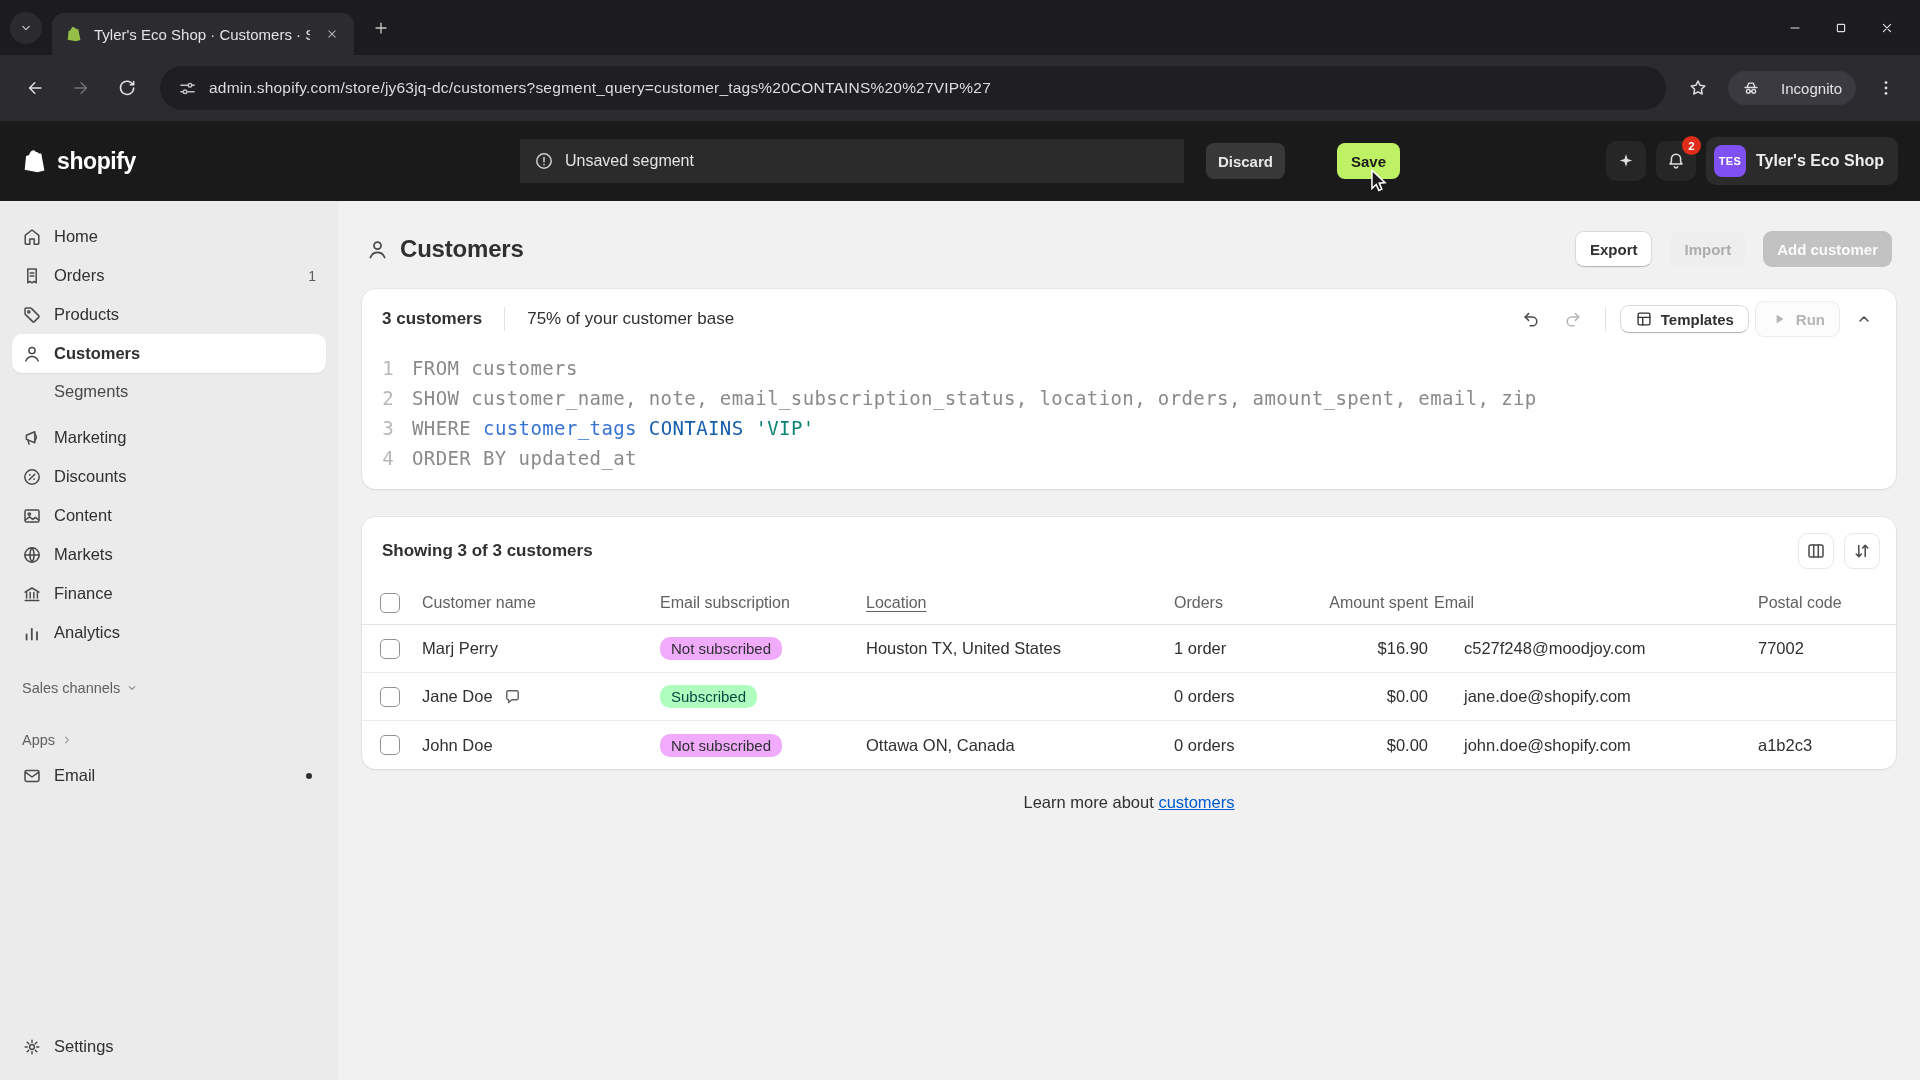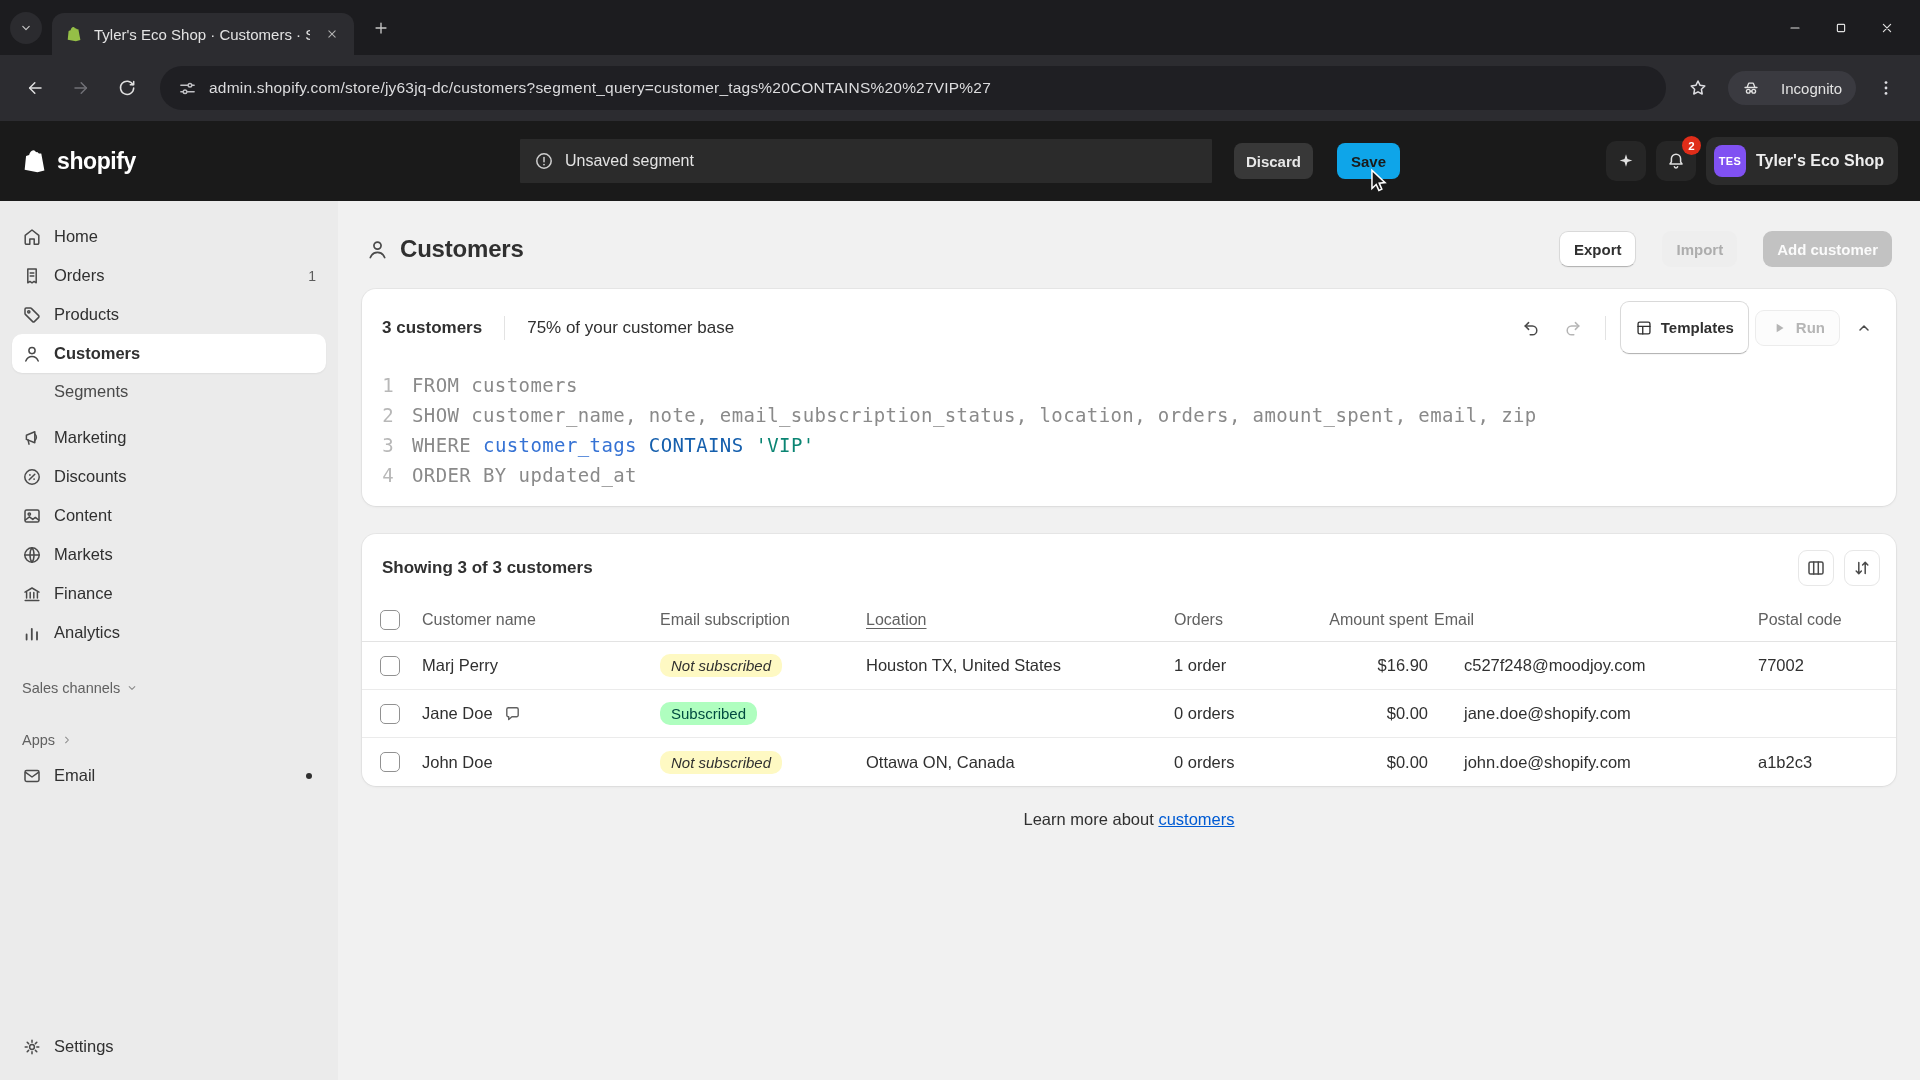--- a/index.html
+++ b/index.html
@@ -40,21 +40,21 @@
   
   .topbar { height:80px; background:#1a1a1a; display:flex; align-items:center; padding:0 22px; position:relative; }
   .logo { display:flex; align-items:center; gap:7px; color:#fff; }
   .logo .icon { width:28px; height:28px; }
   .logo-word { font-size:23px; font-weight:bold; letter-spacing:-.4px; }
   .topbar-center { position:absolute; left:50%; transform:translateX(-50%); width:880px; display:flex; align-items:center; }
   .savebar-pill { flex:1; height:44px; background:#2b2b2b; border-radius:1px; display:flex; align-items:center; gap:11px; padding:0 14px; color:#e3e3e3; font-size:16px; margin-right:22px; }
   .savebar-pill .icon { width:20px; height:20px; color:#cfcfcf; }
   .tb-btn { height:36px; border-radius:8px; font-size:15px; font-weight:bold; display:flex; align-items:center; padding:0 12px; }
   .discard-btn { background:#383838; color:#e8e8e8; margin-right:24px; }
-  .save-btn { background:#0ea5e9; color:#1a1a1a; padding:0 14px; }
+  .save-btn { background:#bef264; color:#1a1a1a; padding:0 14px;margin-left:28px; }
   .topbar-right { margin-left:auto; display:flex; align-items:center; gap:10px; }
   .topbtn { width:40px; height:40px; border-radius:10px; background:#262626; color:#e0e0e0; display:flex; align-items:center; justify-content:center; position:relative; }
   .notif-badge { position:absolute; top:-5px; right:-5px; min-width:19px; height:19px; border-radius:10px; background:#e02d19; color:#fff; font-size:11.5px; font-weight:bold; display:flex; align-items:center; justify-content:center; padding:0 4px; }
   .store-chip { height:48px; background:#2b2b2b; border-radius:10px; display:flex; align-items:center; gap:10px; padding:0 14px 0 8px; }
   .avatar { width:32px; height:32px; border-radius:8px; background:#8051F2; color:#fff; font-size:11px; font-weight:bold; display:flex; align-items:center; justify-content:center; letter-spacing:.4px; }
   .store-name { color:#ededed; font-size:16px; font-weight:bold; }
   .cursor { position:absolute; left:1366px; top:46px; width:26px; height:26px; z-index:20; }
 
   
   .app { flex:1; min-height:0; display:flex; }
@@ -67,36 +67,36 @@
   .side-dot { margin-left:auto; width:6px; height:6px; border-radius:50%; background:#303030; margin-right:4px; }
   .side-section { margin-top:24px; padding:4px 10px 8px; display:flex; align-items:center; gap:5px; color:#616161; font-size:14.5px; }
   .side-section .icon { width:14px; height:14px; color:#8a8a8a; }
   .sidebar-bottom { margin-top:auto; }
 
   .main { flex:1; min-width:0; background:#f1f1f1; padding:28px 24px 0; overflow:hidden; }
   .page-header { display:flex; align-items:center; margin:2px 4px 22px; }
   .ph-title { display:flex; align-items:center; gap:11px; }
   .ph-title .icon { width:23px; height:23px; color:#4a4a4a; }
   .page-h1 { font-size:24px; font-weight:bold; letter-spacing:-.2px; }
-  .ph-actions { margin-left:auto; display:flex; gap:26px; align-items:center;justify-content:flex-end; }
+  .ph-actions { margin-left:auto; display:flex; gap:18px; align-items:center;justify-content:flex-end; }
   .btn { height:36px; border-radius:9px; font-size:15px; font-weight:bold; display:flex; align-items:center; gap:8px; padding:0 14px; white-space:nowrap; }
   .btn-secondary { background:#fff; color:#303030; border:1px solid #d9d9d9; border-bottom-color:#b5b5b5; box-shadow:0 1px 1px rgba(0,0,0,.04); }
   .btn-ghost-disabled { background:#eeeeee; color:#adadad; }
   .btn-primary-disabled { background:#c2c2c2; color:#fbfbfb; }
 
   .card { background:#fff; border-radius:14px; box-shadow:0 0 0 1px rgba(0,0,0,.04), 0 1px 3px rgba(0,0,0,.06); }
   .segment-card { margin-bottom:28px; overflow:hidden; }
   .seg-head { display:flex; align-items:center; padding:12px 14px 8px 20px; }
   .seg-count { font-size:17px; font-weight:bold; }
   .v-div { width:1px; height:24px; background:#e3e3e3; margin:0 22px; }
   .seg-pct { font-size:17px; }
   .seg-tools { margin-left:auto; display:flex; align-items:center; gap:6px; }
   .tool-btn { width:36px; height:36px; border-radius:8px; display:flex; align-items:center; justify-content:center; color:#4a4a4a; }
   .tool-btn.disabled { color:#b5b5b5; }
-  .btn-templates { height:53px; }
+  .btn-templates { height:28px; }
   .btn-run { background:#fcfcfc; color:#b5b5b5; border:1px solid #ececec; height:36px; }
   .btn-run .icon, .btn-templates .icon { width:18px; height:18px; }
 
   .code { padding:8px 20px 16px 16px; font-family:"DejaVu Sans Mono",monospace; font-size:19px; letter-spacing:.4px; line-height:30px; }
   .code-line { display:flex; }
   .ln { width:16px; text-align:right; color:#b8b8b8; margin-right:18px; flex:none; }
   .code-text span { white-space:pre; }
   .tok-plain { color:#8a8a8a; }
   .tok-field { color:#3572d4; }
   .tok-op { color:#155fad; }
@@ -121,21 +121,21 @@
   .tbl-row:last-child { border-bottom:none; }
   .cell { padding:0 12px 0 4px; white-space:nowrap; overflow:hidden; }
   .cell-check { padding:0; display:flex; justify-content:center; }
   .checkbox { width:20px; height:20px; border:1.5px solid #919191; border-radius:5px; background:#fff; }
   .right { text-align:right; padding-right:2px; }
   .underline { text-decoration:underline; text-underline-offset:3px; }
   .cell-name { display:flex; align-items:flex-start; gap:10px; }
   .cell-name .icon { width:19px; height:19px; color:#616161; }
   .cell-email { padding-left:34px; }
   .badge-pill { display:inline-block; padding:3px 11px; border-radius:10px; font-size:15px; }
-  .badge-neutral { background:#fef9c3; color:#303030;font-style:italic; }
+  .badge-neutral { background:#f0abfc; color:#303030; }
   .badge-success { background:#AFFEBF; color:#014B40; }
 
   .footer-note { text-align:center; padding:24px 0 40px; font-size:16.5px; color:#303030; }
   .footer-note a { color:#005BD3; }
 </style>
 </head>
 <body>
 
 <div class="screen">
 

